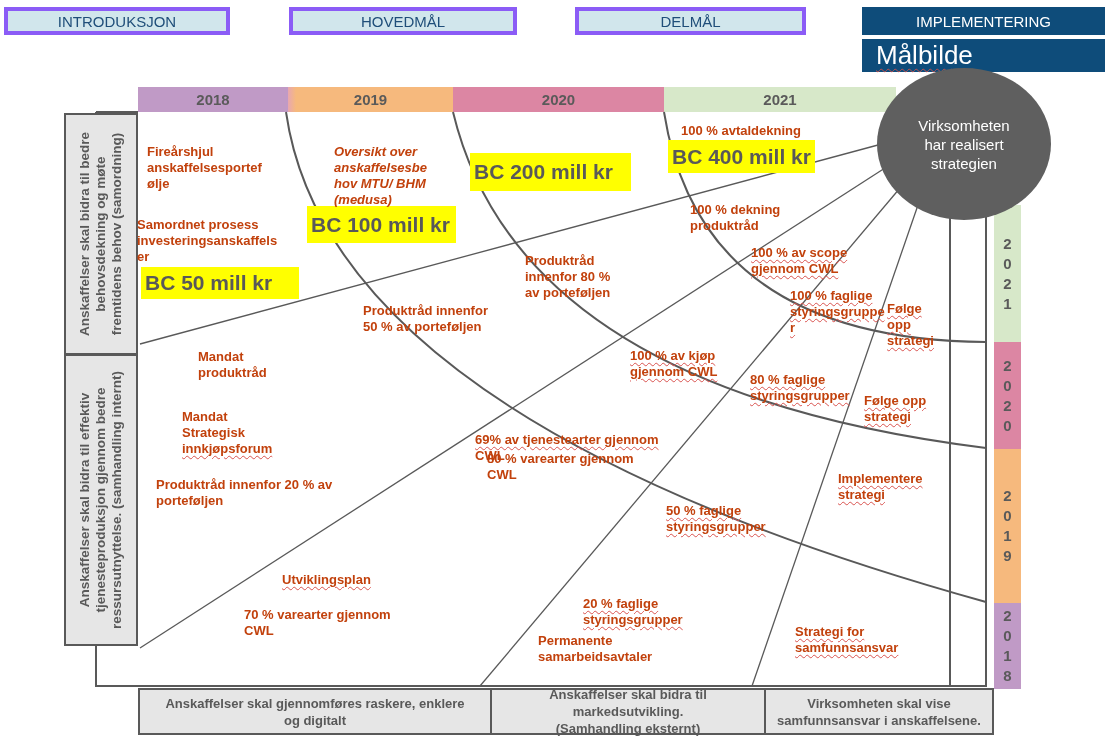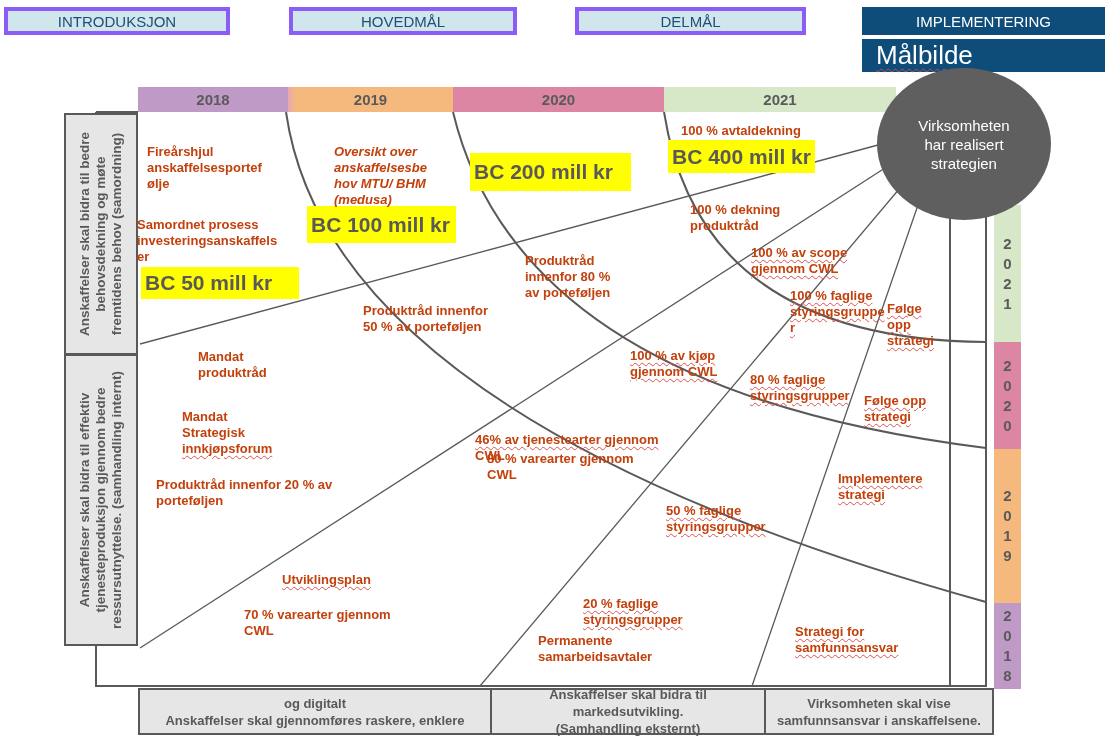--- a/index.html
+++ b/index.html
@@ -212,21 +212,21 @@
 </div>
 <div class="lbl" style="left:750px;top:372px;">
   <div class="sq">80 % faglige</div>
   <div class="sq">styringsgrupper</div>
 </div>
 <div class="lbl" style="left:864px;top:393px;">
   <div class="sq">Følge opp</div>
   <div class="sq">strategi</div>
 </div>
 <div class="lbl" style="left:475px;top:432px;">
-  <div class="sq">46% av tjenestearter gjennom</div>
+  <div class="sq">69% av tjenestearter gjennom</div>
   <div>CWL</div>
 </div>
 <div class="lbl" style="left:487px;top:451px;">
   <div>80 % varearter gjennom</div>
   <div>CWL</div>
 </div>
 <div class="lbl" style="left:666px;top:483px;margin-top:20px;">
   <div class="sq">50 % faglige</div>
   <div class="sq">styringsgrupper</div>
 </div>
@@ -250,22 +250,22 @@
   <div>samarbeidsavtaler</div>
 </div>
 <div class="lbl" style="left:795px;top:624px;">
   <div class="sq">Strategi for</div>
   <div class="sq">samfunnsansvar</div>
 </div>
 
 <div class="bottom-bar">
   <div class="bottom-cell" style="width:350px;">
     <div>
+      <div>Anskaffelser skal gjennomføres raskere, enklere</div>
       <div>og digitalt</div>
-      <div>Anskaffelser skal gjennomføres raskere, enklere</div>
     </div>
   </div>
   <div class="bottom-cell" style="width:274px;">
     <div>
       <div>Anskaffelser skal bidra til</div>
       <div>markedsutvikling.</div>
       <div>(Samhandling eksternt)</div>
     </div>
   </div>
   <div class="bottom-cell" style="flex:1;">

